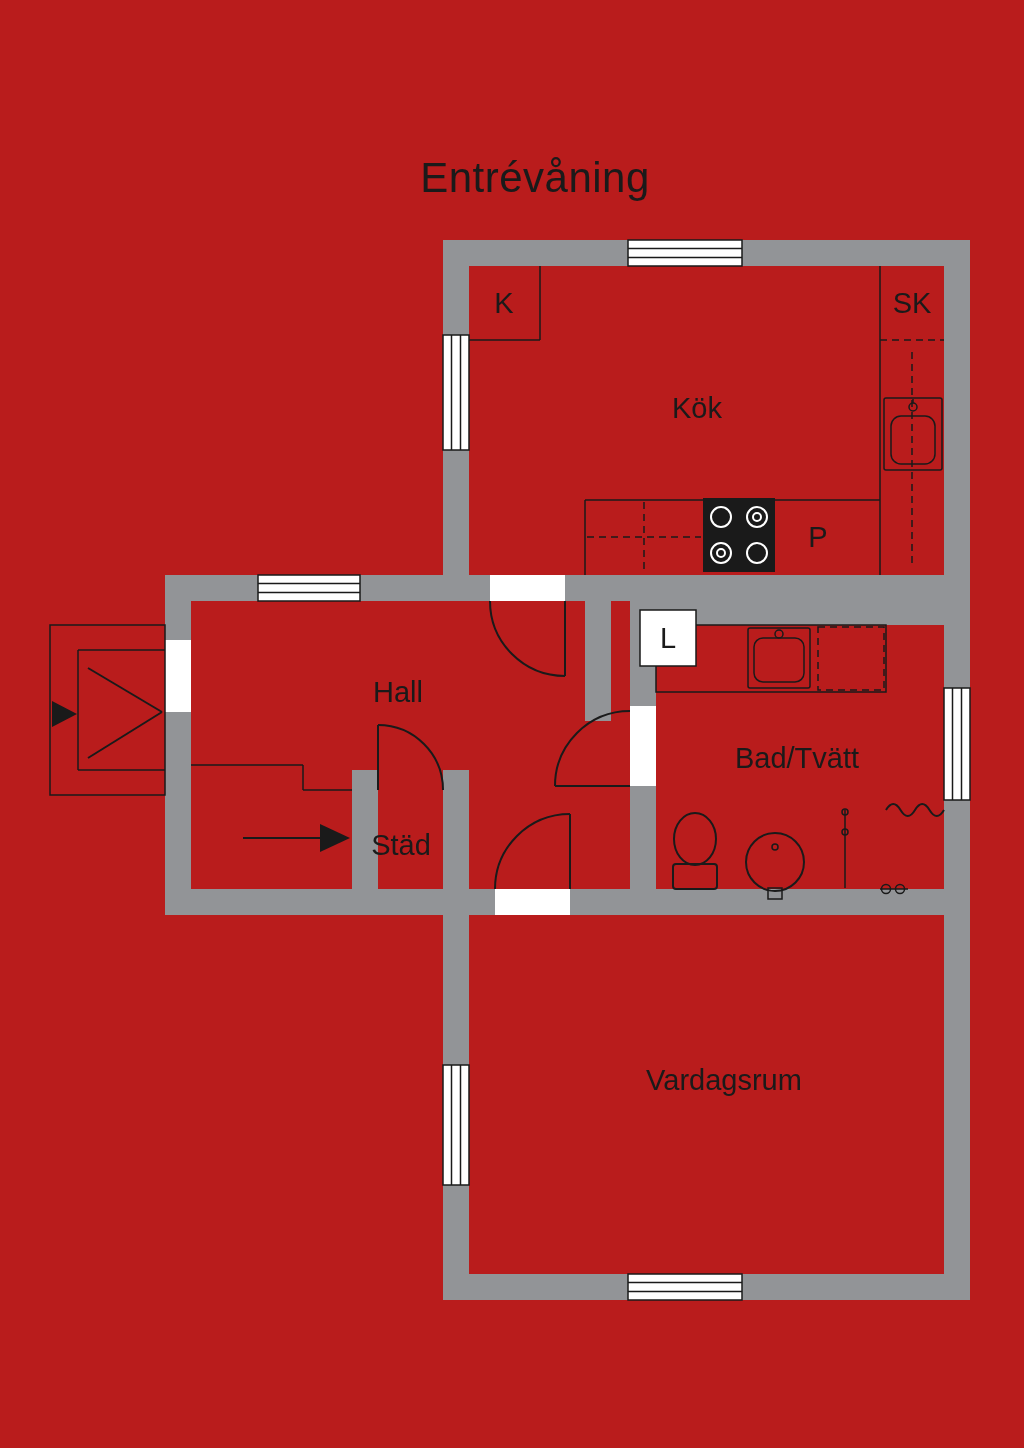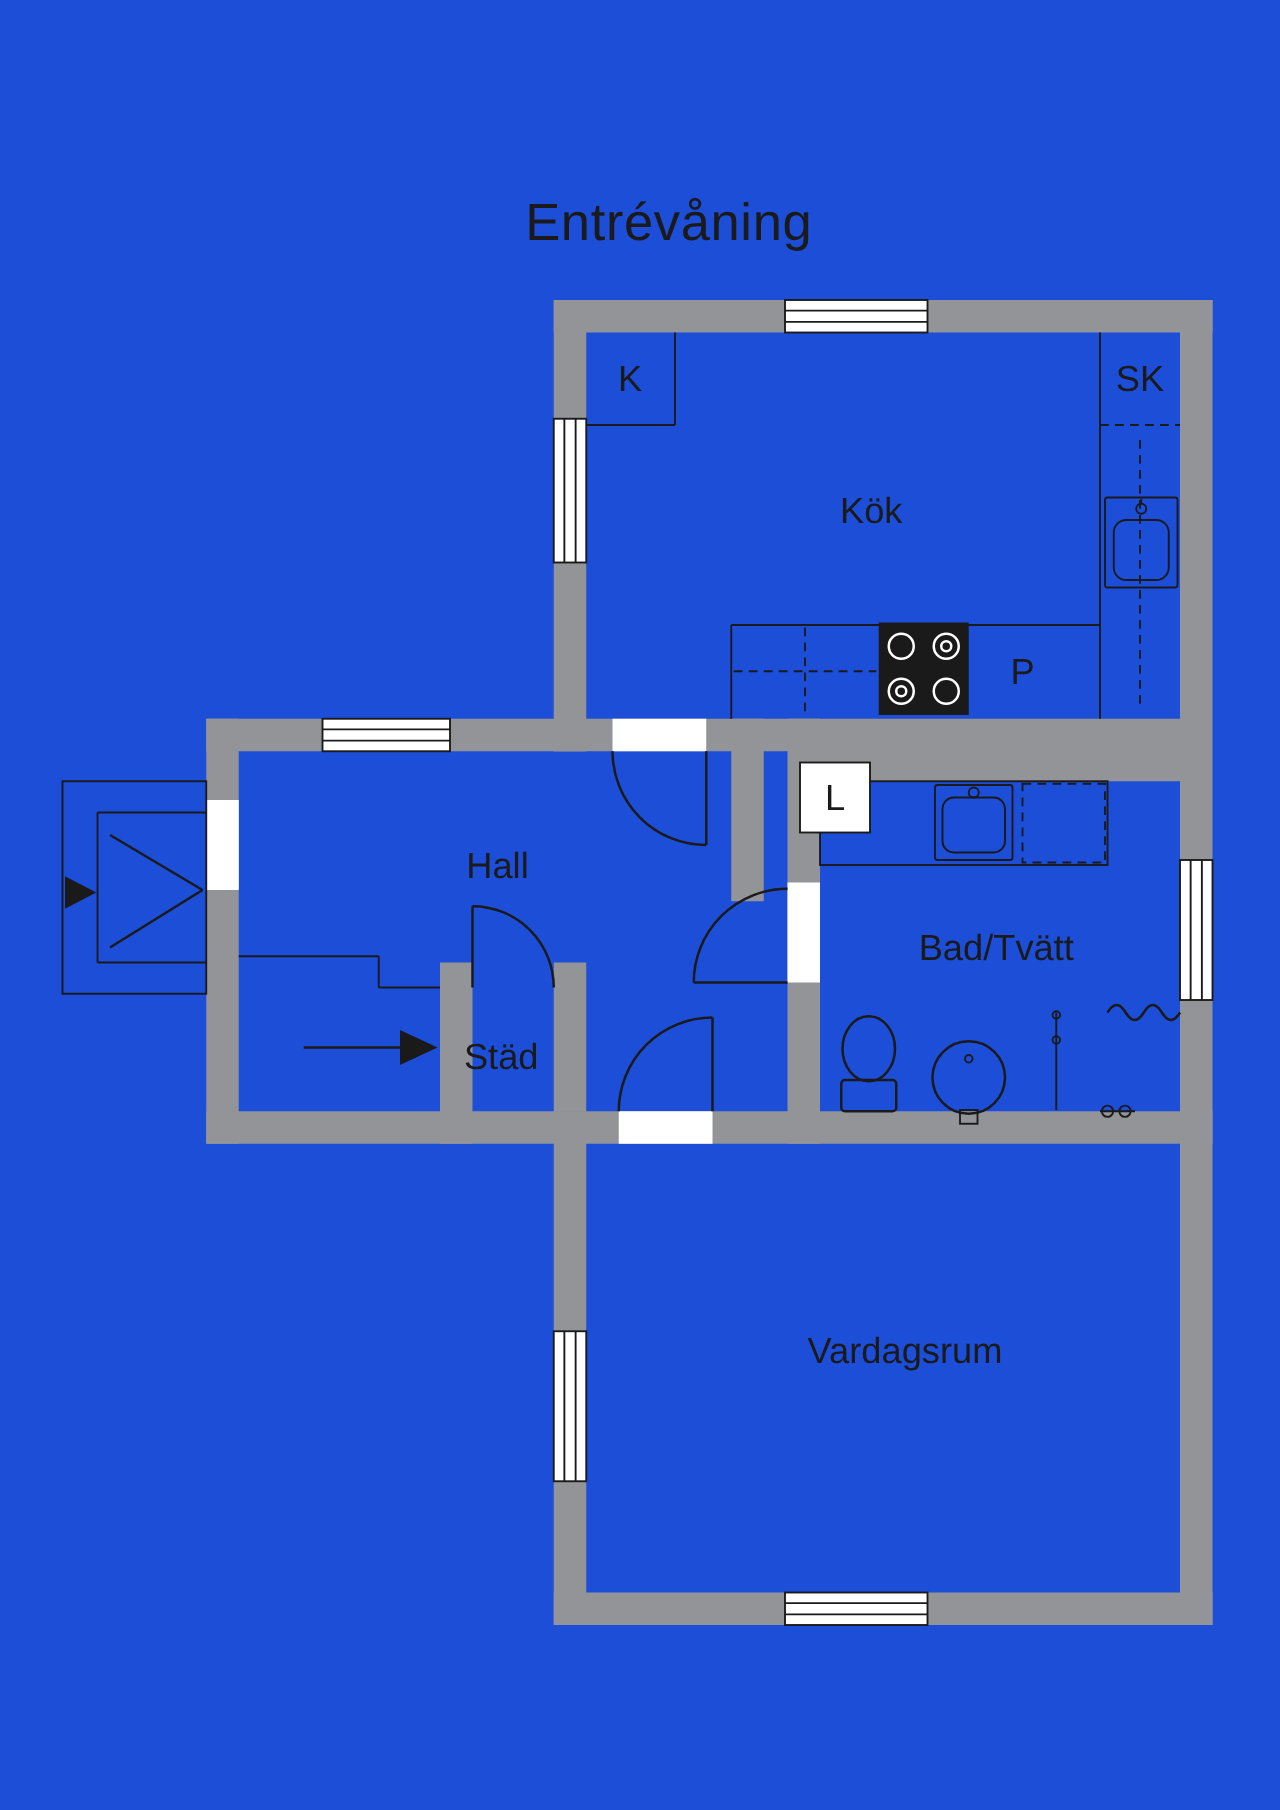--- a/index.html
+++ b/index.html
@@ -1,16 +1,16 @@
 <!DOCTYPE html>
 <html><head>
 <meta charset="utf-8">
 <style>
   html,body{margin:0;padding:0;background:#ffffff;}
-  .page{position:relative;width:1024px;height:1448px;background:#1d4ed8;overflow:hidden;
+  .page{position:relative;width:1024px;height:1448px;background:#b91c1c;overflow:hidden;
         font-family:"Liberation Sans", sans-serif;}
   svg{position:absolute;left:0;top:0;}
   .wall{fill:#929497;stroke:none;}
   .open{fill:#ffffff;stroke:none;}
   .winbox{fill:#ffffff;stroke:#1a1a1a;stroke-width:1.5;}
   .winline{stroke:#1a1a1a;stroke-width:1.5;}
   .thin{stroke:#1a1a1a;stroke-width:1.5;fill:none;}
   .thin2{stroke:#1a1a1a;stroke-width:2;fill:none;}
   .dash{stroke:#1a1a1a;stroke-width:1.5;fill:none;stroke-dasharray:7 5;}
   .blackfill{fill:#1a1a1a;stroke:none;}

